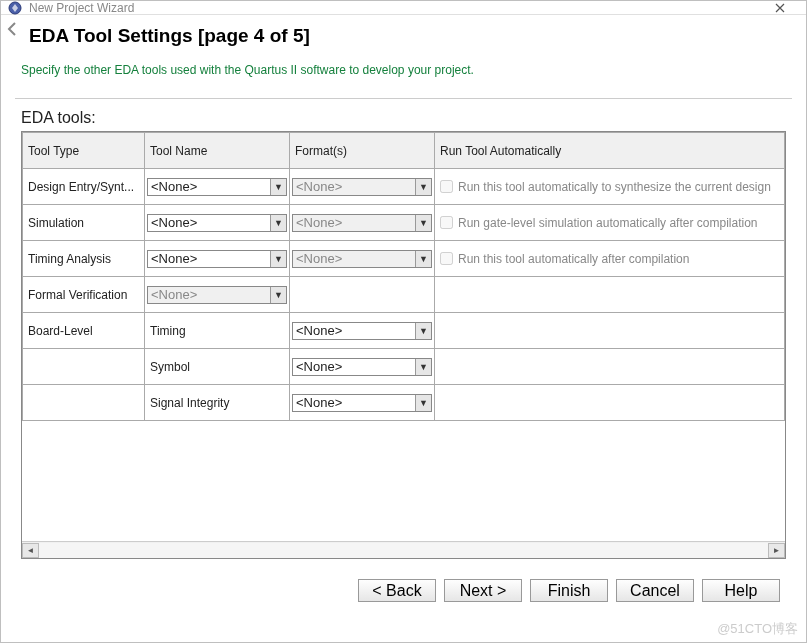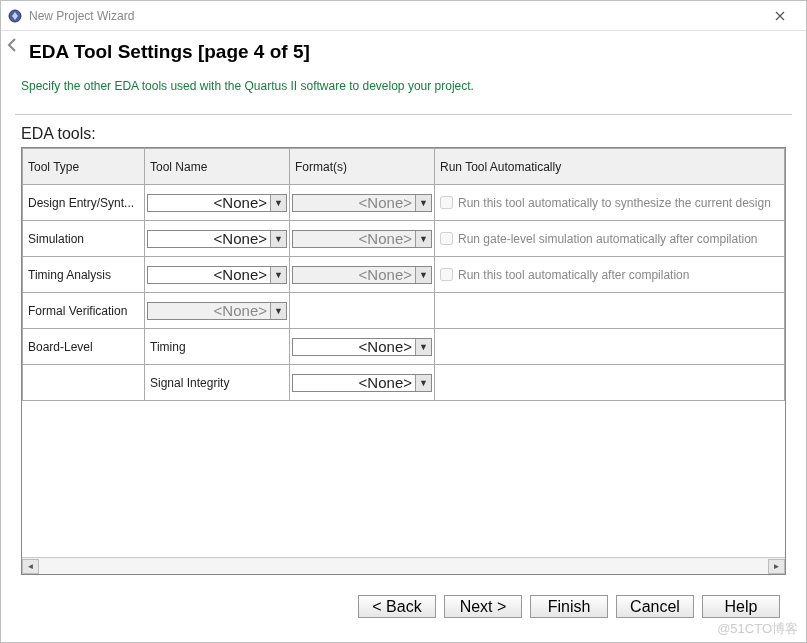--- a/index.html
+++ b/index.html
@@ -13,21 +13,21 @@
   .window {
     width: 807px;
     height: 643px;
     background: #fff;
     border: 1px solid #bfbfbf;
     display: flex;
     flex-direction: column;
     position: relative;
   }
   .titlebar {
-    height: 30px;
+    height: 14px;
     background: #fff;
     border-bottom: 1px solid #e0e0e0;
     display: flex;
     align-items: center;
     padding: 0 6px;
   }
   .titlebar .icon {
     width: 16px;
     height: 16px;
     margin-right: 6px;
@@ -131,24 +131,23 @@
     background: #fff;
     position: relative;
   }
   .combo.disabled {
     background: #f0f0f0;
     color: #888;
   }
   .combo .val {
     flex: 1;
     padding: 0 3px;
-    font-size: 15px;
+    font-size: 13px;
     overflow: hidden;
     white-space: nowrap;
-    text-align: right;
   }
   .combo .arrow {
     width: 16px;
     height: 16px;
     background: #e6e6e6;
     border-left: 1px solid #999;
     display: flex;
     align-items: center;
     justify-content: center;
     font-size: 9px;
@@ -348,20 +347,31 @@
             <td>Timing</td>
             <td class="combo-cell">
               <div class="combo">
                 <span class="val">&lt;None&gt;</span>
                 <span class="arrow">▼</span>
               </div>
             </td>
             <td></td>
           </tr>
 
+          <tr>
+            <td></td>
+            <td>Symbol</td>
+            <td class="combo-cell">
+              <div class="combo">
+                <span class="val">&lt;None&gt;</span>
+                <span class="arrow">▼</span>
+              </div>
+            </td>
+            <td></td>
+          </tr>
 
           <tr>
             <td></td>
             <td>Signal Integrity</td>
             <td class="combo-cell">
               <div class="combo">
                 <span class="val">&lt;None&gt;</span>
                 <span class="arrow">▼</span>
               </div>
             </td>

